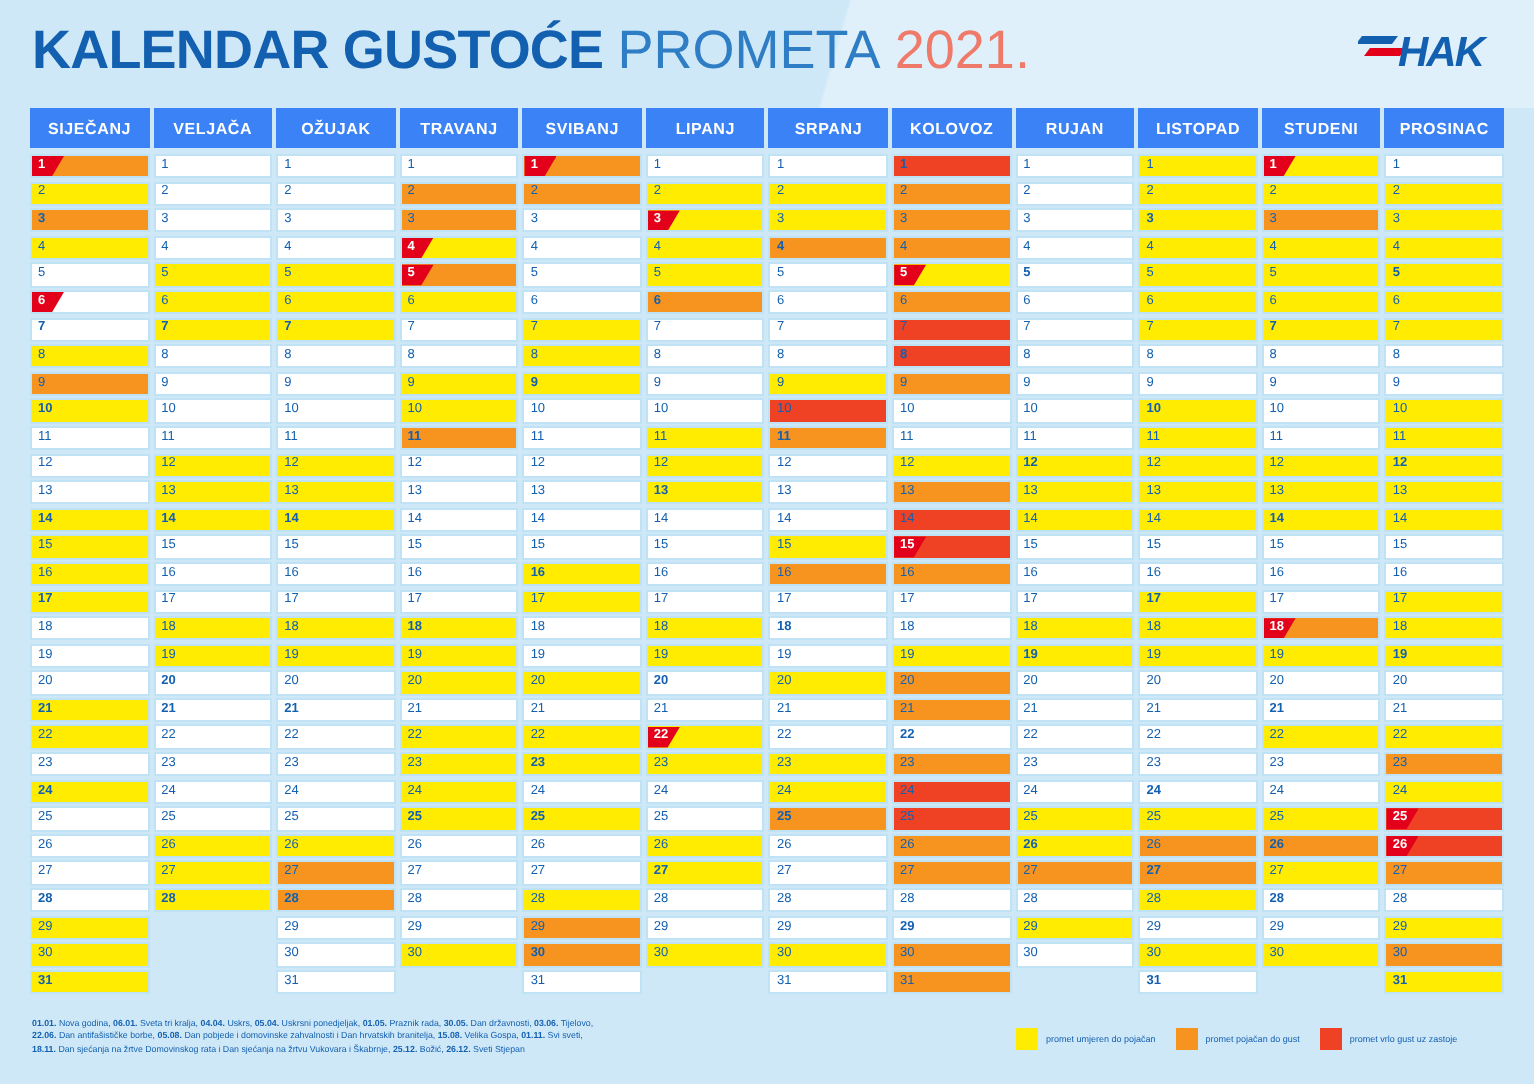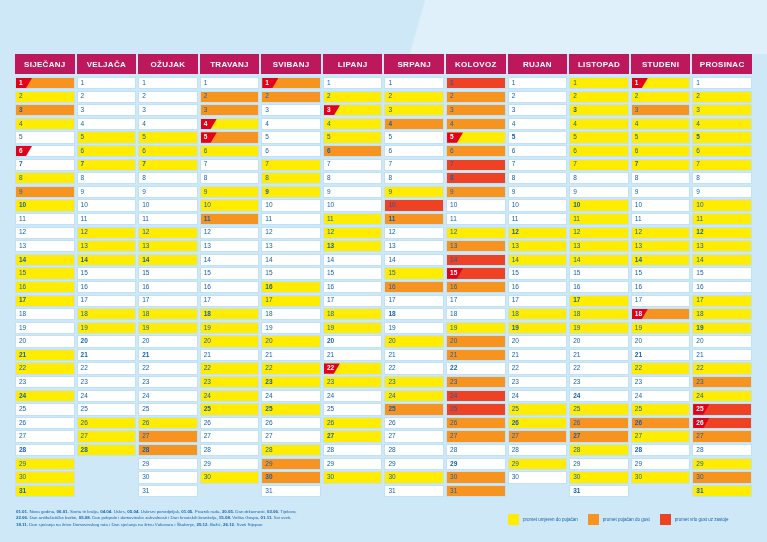--- a/index.html
+++ b/index.html
@@ -55,21 +55,21 @@
   #calendar {
     position: absolute;
     left: 14px; top: 54px;
     width: 739px;
   }
   .month-head-row, .week-row { display: flex; }
   .month-col-head {
     flex: 1 1 0;
     height: 20px;
     margin: 0 1px;
-    background: #be185d;
+    background: #3b82f6;
     color: #ffffff;
     font-size: 8px;
     font-weight: bold;
     letter-spacing: 0.3px;
     display: flex;
     align-items: center;
     justify-content: center;
     text-transform: uppercase;
   }
 
@@ -141,20 +141,38 @@
   }
 </style>
 </head>
 <body>
 
 <div id="bg-wedge"></div>
 <div id="bg-bottom"></div>
 
 <div id="page">
 
+  <div id="header">
+    <div id="title">
+      <span class="t-bold">KALENDAR</span>
+      <span class="t-bold">GUSTOĆE</span>
+      <span class="t-light">PROMETA</span>
+      <span class="t-year">2021.</span>
+    </div>
+
+    <div id="logo">
+      <svg viewBox="0 0 74 26" width="74" height="26" aria-hidden="true">
+        <g>
+          <path d="M2 6 L20 6 L17 10 L-1 10 Z" fill="#1360b0"></path>
+          <path d="M6 12 L24 12 L21 16 L3 16 Z" fill="#e2001a"></path>
+        </g>
+        <text x="20" y="21" font-family="Liberation Sans, sans-serif" font-size="21" font-weight="bold" font-style="italic" fill="#1360b0" letter-spacing="-1">HAK</text>
+      </svg>
+    </div>
+  </div>
 
   <div id="calendar">
     <div class="month-head-row" id="month-head-row">
         <div class="month-col-head">SIJEČANJ</div>
         <div class="month-col-head">VELJAČA</div>
         <div class="month-col-head">OŽUJAK</div>
         <div class="month-col-head">TRAVANJ</div>
         <div class="month-col-head">SVIBANJ</div>
         <div class="month-col-head">LIPANJ</div>
         <div class="month-col-head">SRPANJ</div>

